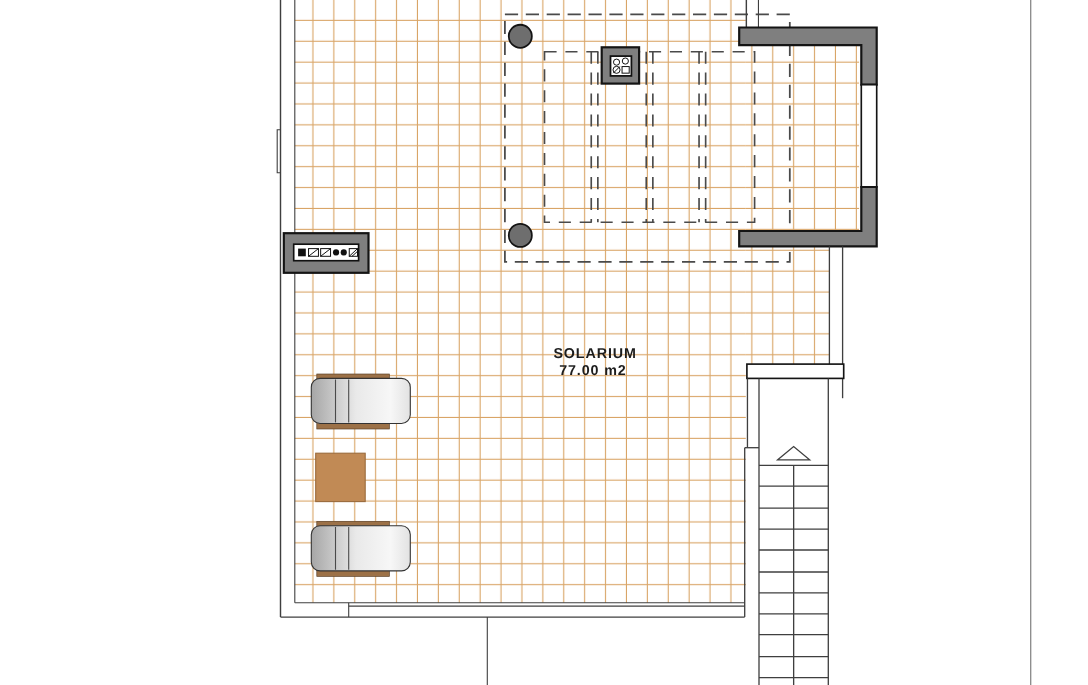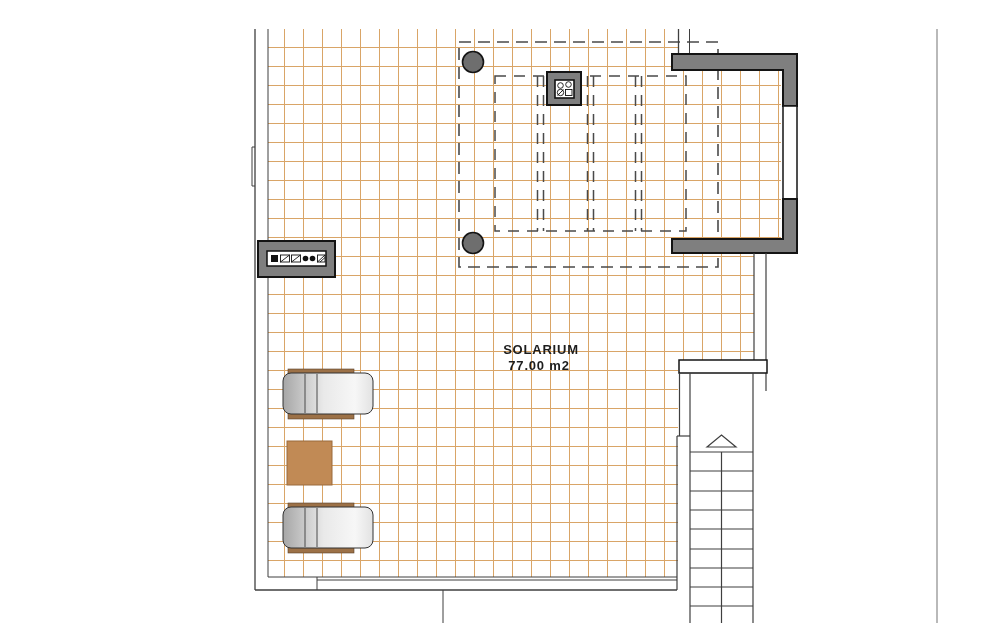--- a/index.html
+++ b/index.html
@@ -1,17 +1,17 @@
 <!DOCTYPE html>
 <html style="--c-background: #ffffff; --c-grid_line: #d9a567; --c-outline: #3f3f3f; --c-boundary_line: #8a8a8a; --c-dashed_line: #4a4a4a; --c-wall_fill: #7f7f7f; --c-wall_edge: #141414; --c-column_fill: #6e6e6e; --c-lounger_rail: #9c7147; --c-lounger_body_dark: #a6a6a6; --c-lounger_body_light: #f2f2f2; --c-table_fill: #c18a55; --c-text: #1d1d1d;"><head>
 <meta charset="utf-8">
 <style>
   html,body{margin:0;padding:0;background:#fff;width:989px;height:623px;overflow:hidden;
     font-family:"Liberation Sans",sans-serif;}
-  #stage{position:relative;width:989px;height:449px;background:var(--c-background,#fff);margin-top:29px;}
+  #stage{position:relative;width:989px;height:449px;background:var(--c-background,#fff);}
   svg{display:block}
   .grid-line{stroke:var(--c-grid_line,#d9a567);stroke-width:1}
   .outline{stroke:var(--c-outline,#3f3f3f);stroke-width:1.3;fill:none}
   .outline-thin{stroke:var(--c-outline,#3f3f3f);stroke-width:1;fill:none}
   .boundary{stroke:var(--c-boundary_line,#8a8a8a);stroke-width:1.2;fill:none}
   .dashed{stroke:var(--c-dashed_line,#4a4a4a);stroke-width:1.6;fill:none;stroke-dasharray:12 7}
   .dashed-beam{stroke:var(--c-dashed_line,#4a4a4a);stroke-width:1.5;fill:none;stroke-dasharray:11 8}
   .wall-dark{fill:var(--c-wall_fill,#7f7f7f);stroke:var(--c-wall_edge,#141414);stroke-width:2}
   .white-open{fill:#ffffff;stroke:var(--c-wall_edge,#141414);stroke-width:1.5}
   .column{fill:var(--c-column_fill,#6e6e6e);stroke:var(--c-wall_edge,#141414);stroke-width:1.6}

